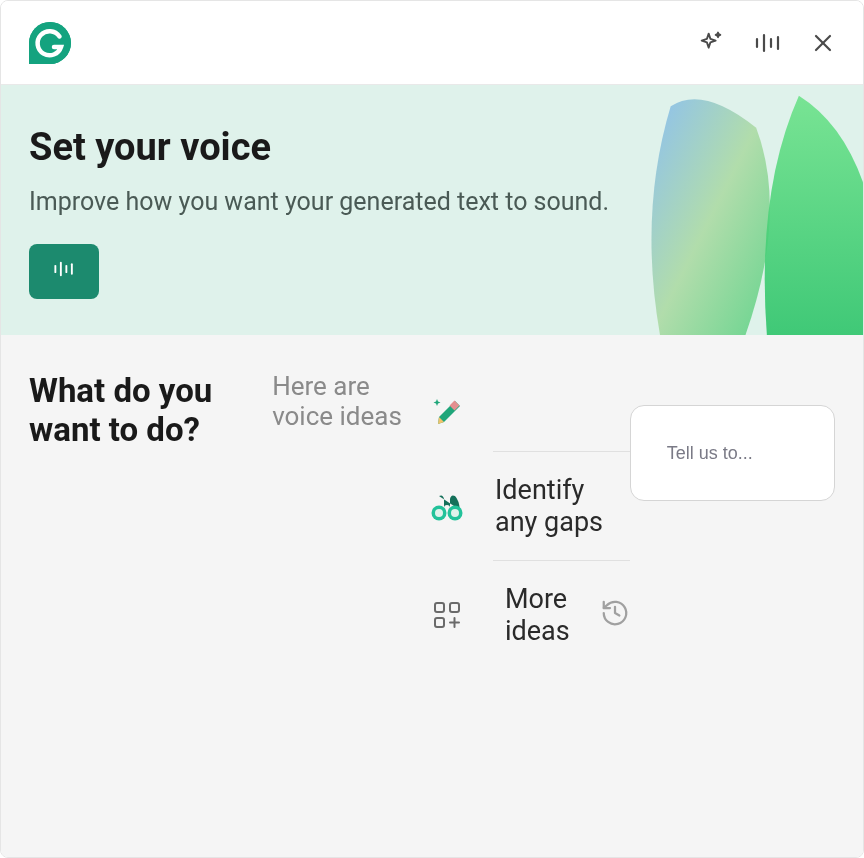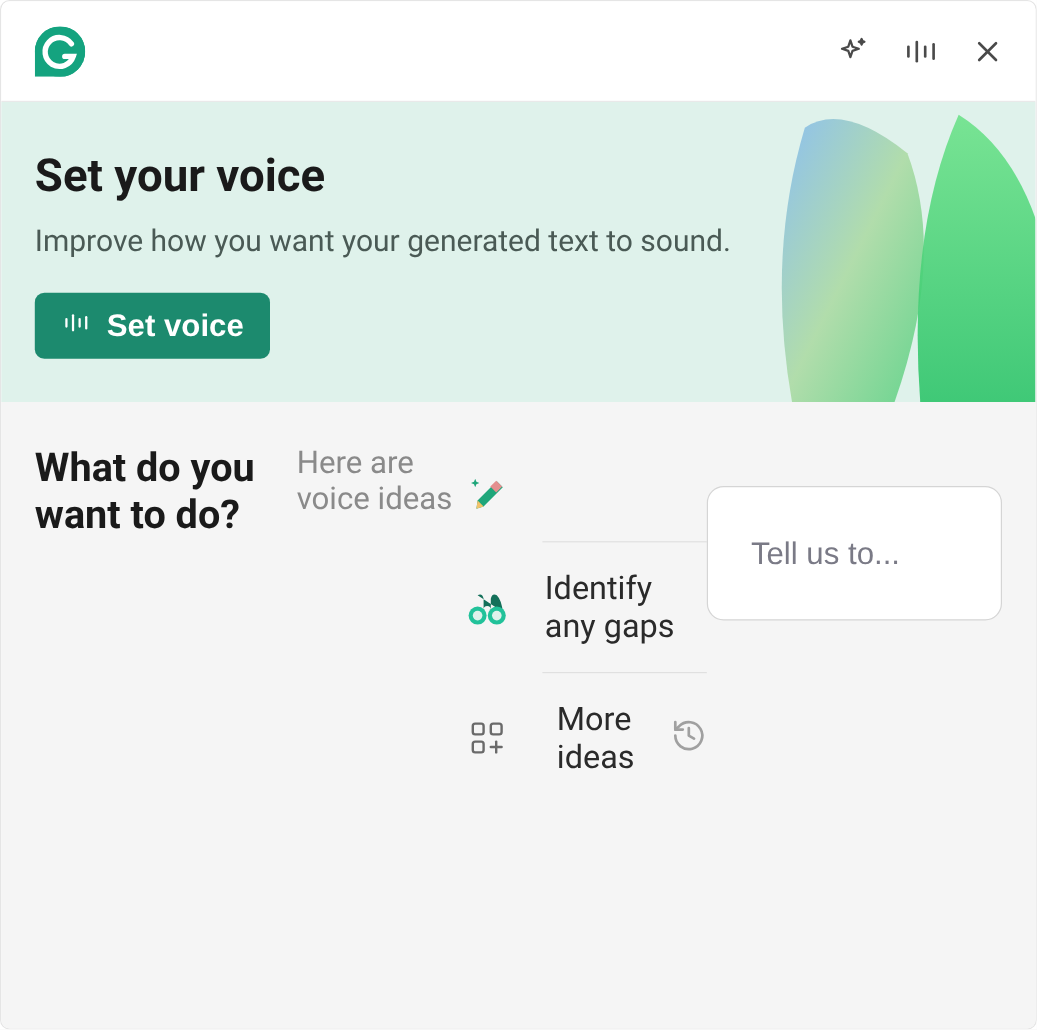--- a/index.html
+++ b/index.html
@@ -154,25 +154,25 @@
     .history-icon {
       color: #a0a0a0;
     }
 
     
     .prompt-input-wrap {
       margin-top: 34px;
     }
     .prompt-input {
       width: 100%;
-      height: 112px;
+      height: 96px;
       border: 1.5px solid #d5d5d5;
       border-radius: 14px;
       background: #fff;
-      font-size: 26px;
+      font-size: 18px;
       color: #333;
       padding: 0 36px;
       outline: none;
     }
     .prompt-input::placeholder {
       color: #7a7a86;
     }
   </style>
 </head>
 <body>
@@ -237,21 +237,20 @@
     <p class="voice-subtitle">Improve how you want your generated text to sound.</p>
     <button class="set-voice-btn">
       <span>
         <svg width="26" height="22" viewBox="0 0 30 28" stroke="#fff" stroke-width="2.4" stroke-linecap="round">
           <line x1="4" y1="10" x2="4" y2="18"></line>
           <line x1="11" y1="6" x2="11" y2="22"></line>
           <line x1="18" y1="10" x2="18" y2="18"></line>
           <line x1="25" y1="8" x2="25" y2="20"></line>
         </svg>
       </span>
-      <span>Set voice</span>
     </button>
   </div>
 
   <div class="main">
     <h2 class="main-title">What do you want to do?</h2>
     <div class="ideas-caption">Here are voice ideas</div>
 
     <div class="idea-list">
 
       <div class="idea-row">

